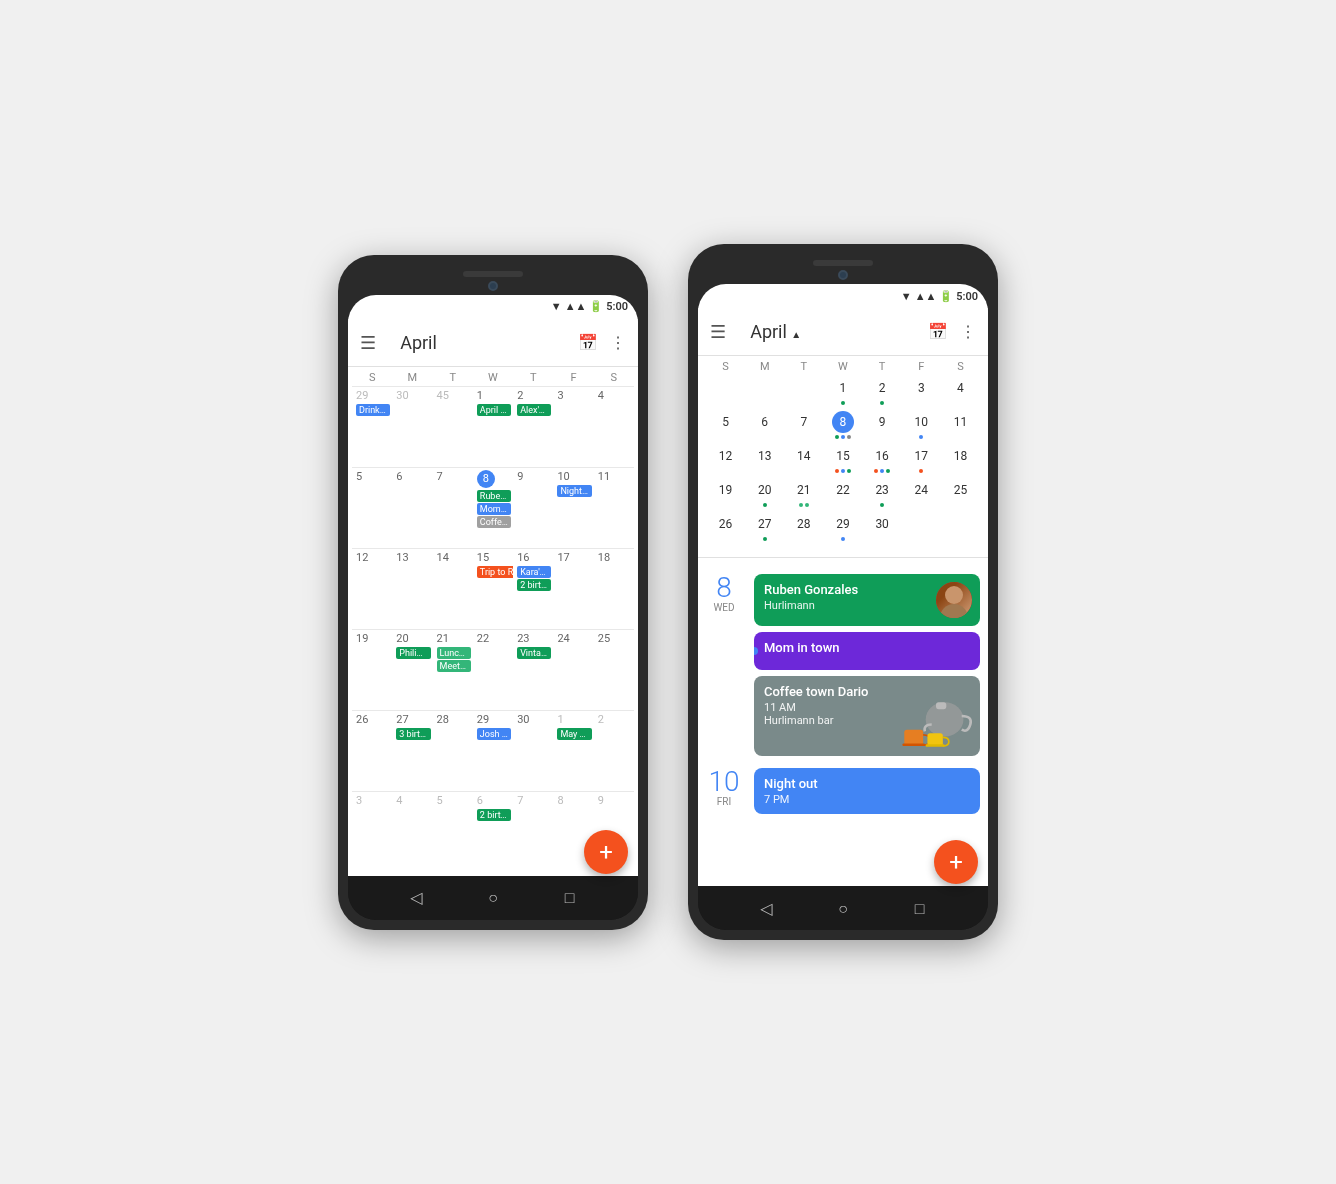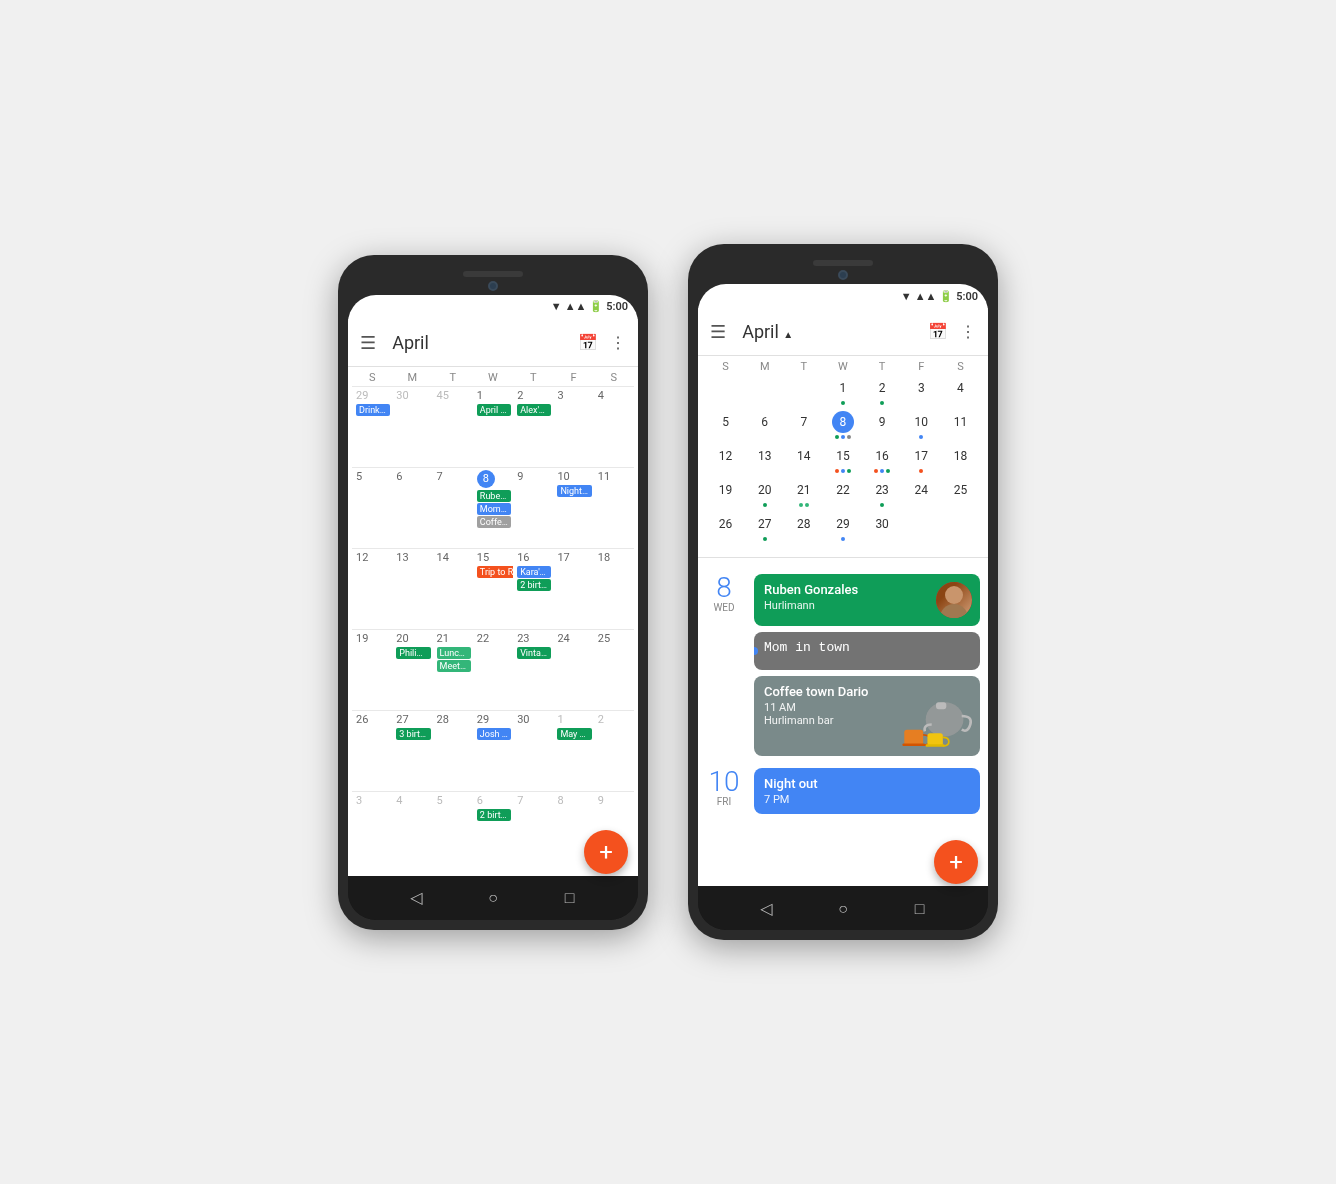--- a/index.html
+++ b/index.html
@@ -71,21 +71,21 @@
     .app-header {
       display: flex;
       align-items: center;
       padding: 8px 12px;
       height: 48px;
       background: #fff;
       border-bottom: 1px solid #e0e0e0;
       gap: 8px;
     }
     .app-header .menu-icon { font-size: 18px; color: #555; cursor: pointer; }
-    .app-header .title { font-size: 18px; font-weight: 400; color: #333; flex: 1; margin-left: 8px; }
+    .app-header .title { font-size: 18px; font-weight: 400; color: #333; flex: 1; margin-left: 16px; }
     .app-header .icon-btn { font-size: 16px; color: #555; cursor: pointer; margin-left: 4px; }
 
     
     .calendar-month {
       padding: 0 4px 4px;
     }
     .cal-days-header {
       display: grid;
       grid-template-columns: repeat(7, 1fr);
       text-align: center;
@@ -256,21 +256,21 @@
       gap: 6px;
     }
     .event-card {
       border-radius: 8px;
       padding: 8px 10px;
       color: #fff;
       position: relative;
       overflow: hidden;
     }
     .event-card.green { background: #0f9d58; }
-    .event-card.blue { background: #737373; font-family: Liberation Mono, monospace; }
+    .event-card.blue { background: #6d28d9; }
     .event-card.gray-img {
       background: #7a8a8a;
       min-height: 80px;
     }
     .event-card.blue2 { background: #4285f4; }
     .event-card-title { font-size: 13px; font-weight: 500; margin-bottom: 2px; }
     .event-card-sub { font-size: 11px; opacity: 0.9; }
     .event-avatar {
       position: absolute;
       right: 8px;

